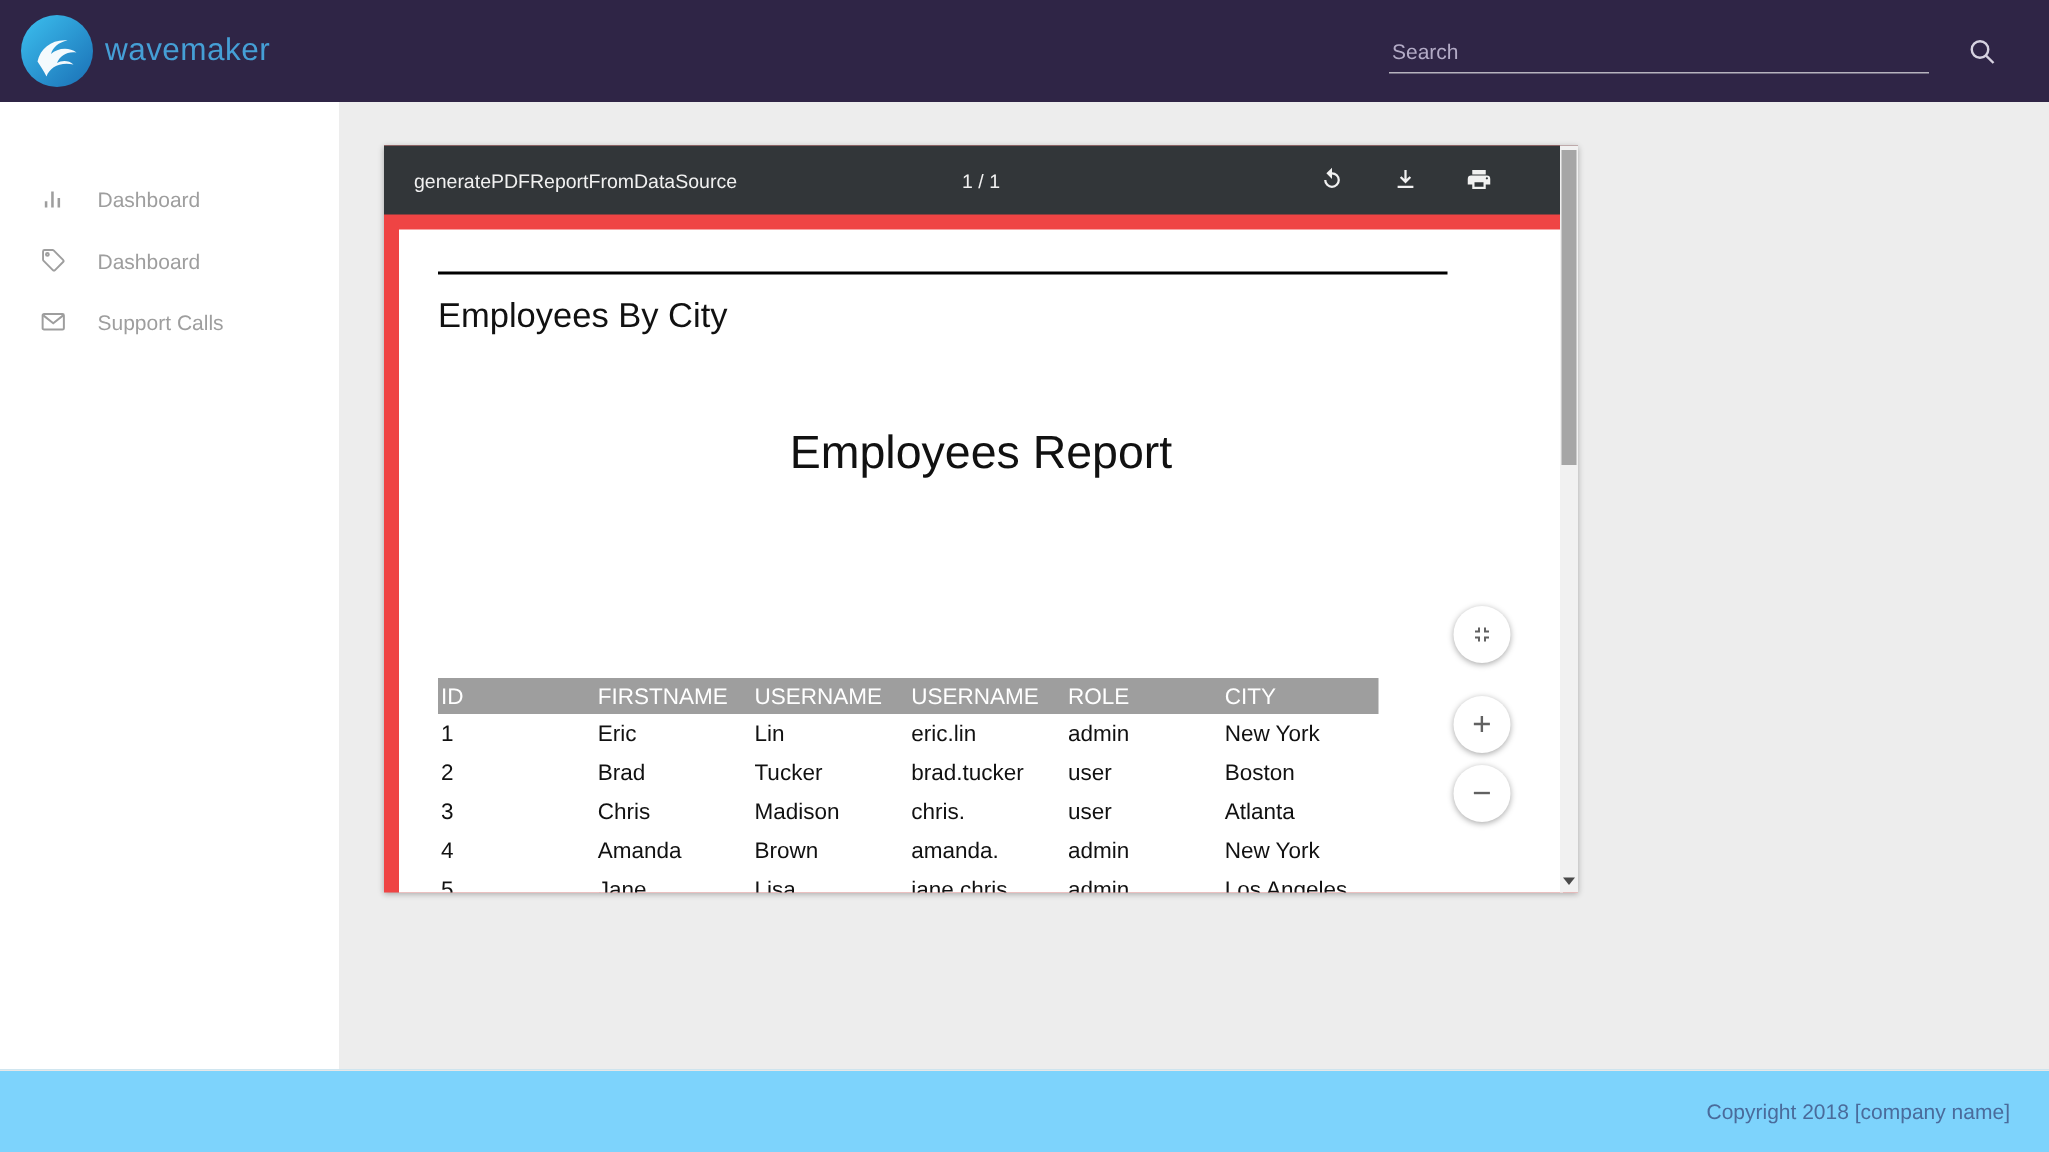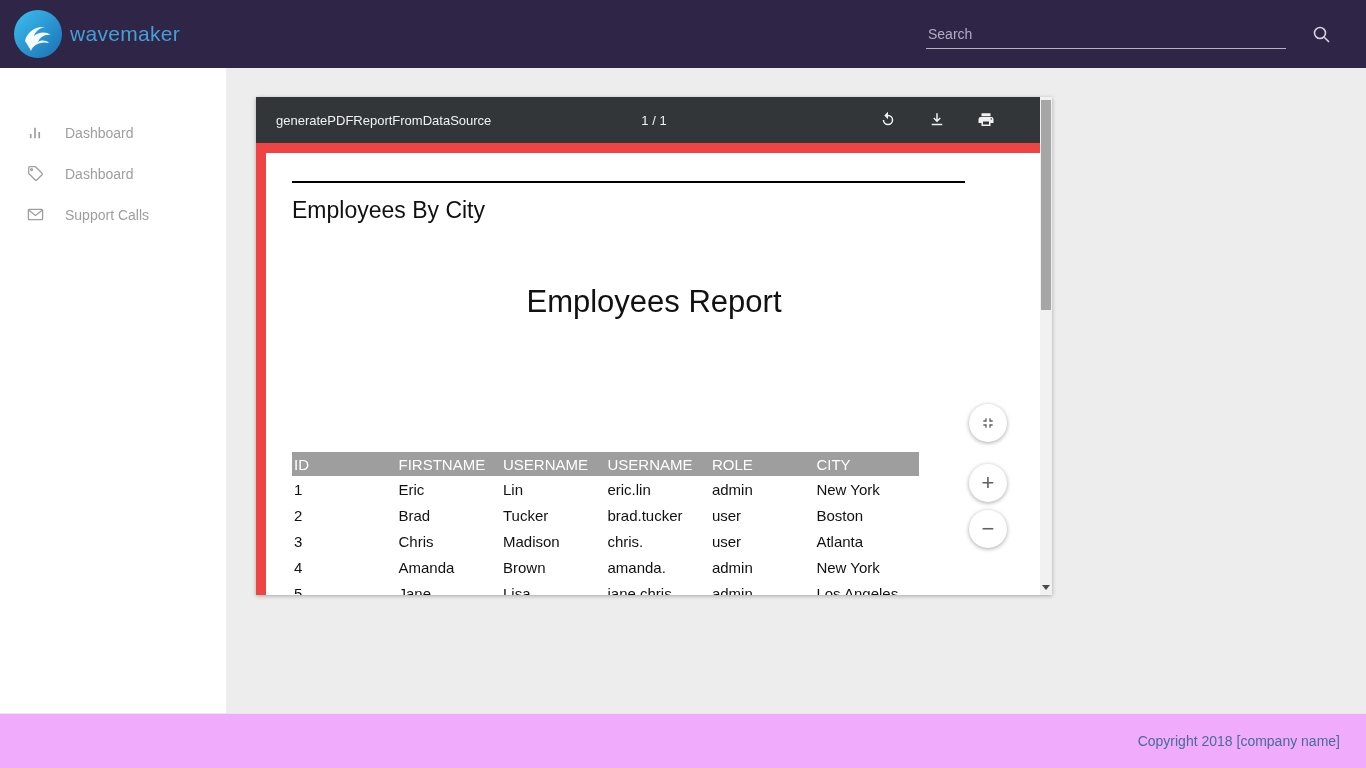--- a/index.html
+++ b/index.html
@@ -130,21 +130,21 @@
     width: 0; height: 0;
     border-left: 4px solid transparent;
     border-right: 4px solid transparent;
     border-top: 5px solid #4a4a4a;
   }
 
   
   .footer {
     position: absolute; bottom: 0; left: 0;
     width: 1366px; height: 55px;
-    background: #f0abfc;
+    background: #7dd3fc;
     border-top: 1px solid #e7e7e7;
     display: flex; align-items: center; justify-content: flex-end;
     padding-right: 26px;
     color: #4a6b9b; font-size: 14px;
   }
 </style>
 </head>
 <body>
 
 <header class="header">

